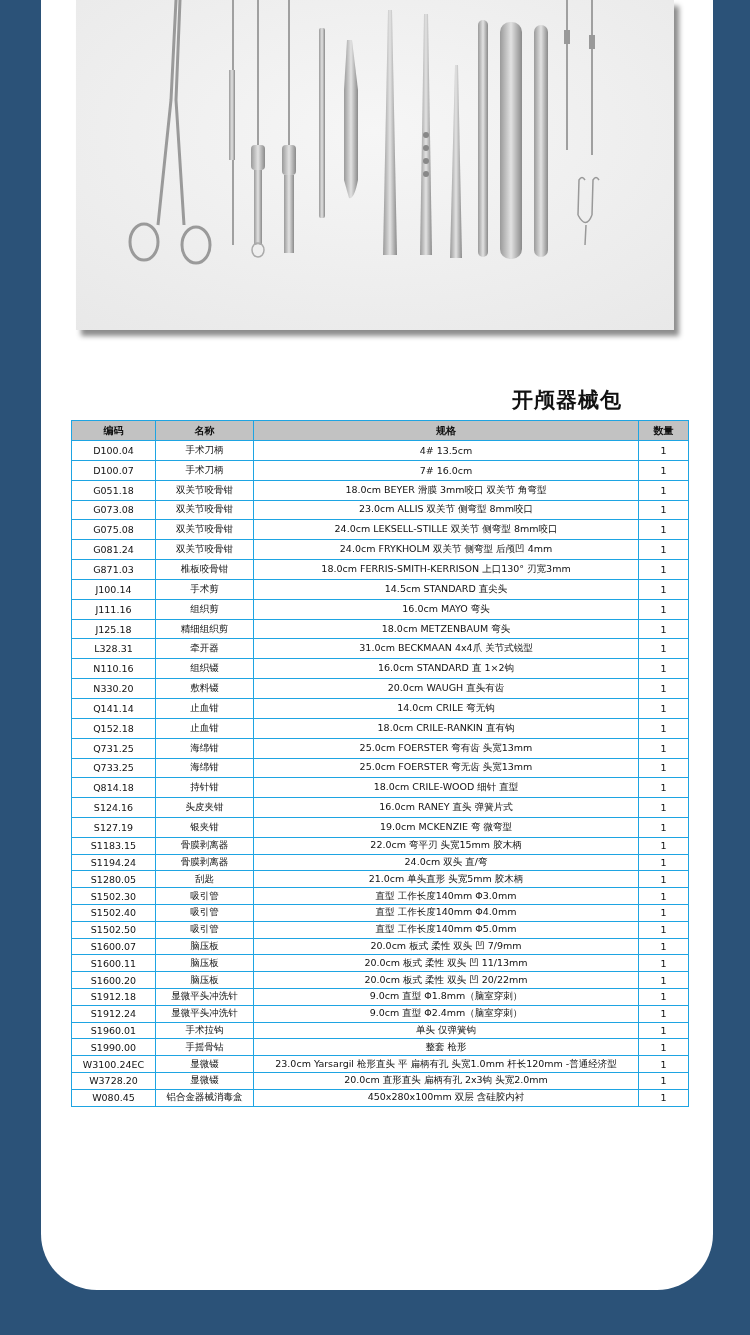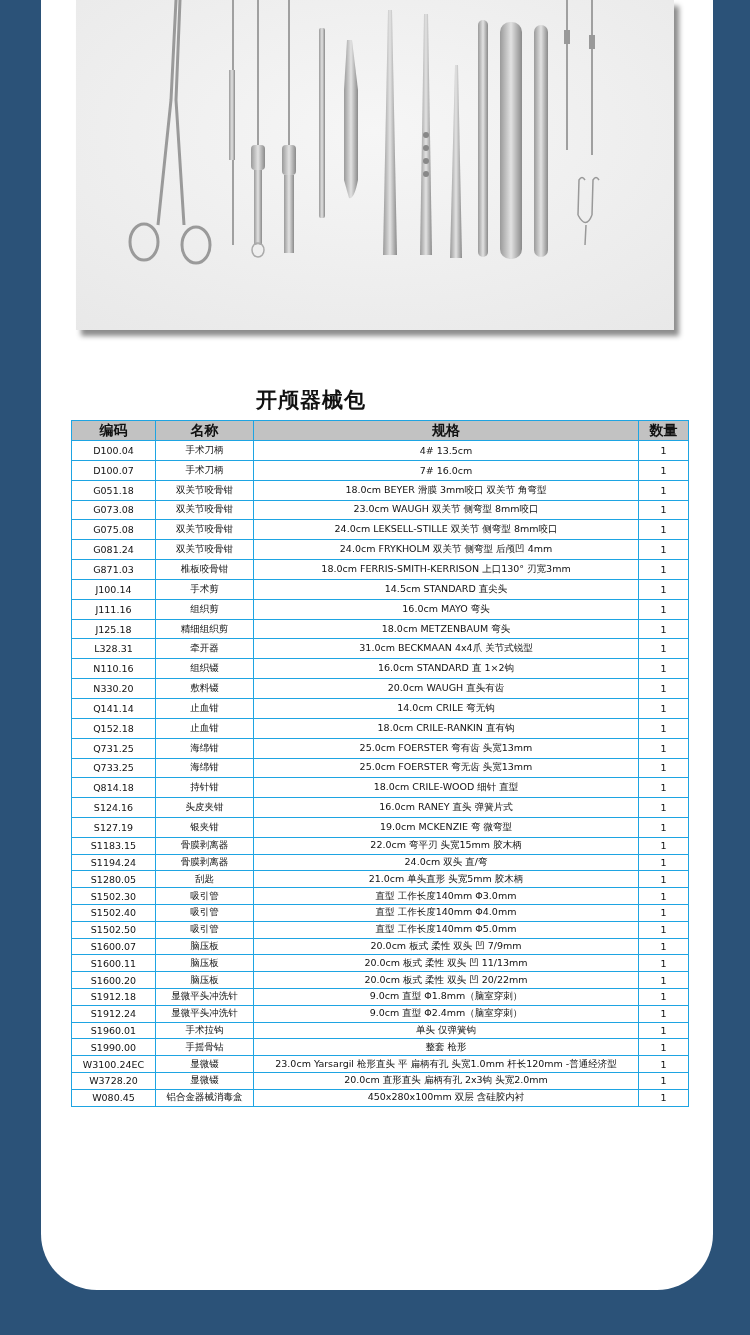--- a/index.html
+++ b/index.html
@@ -16,34 +16,34 @@
     }
     .photo-wrap {
       position: absolute; left: 76px; top: 0; width: 598px; height: 330px;
       background: #eeeeee;
       box-shadow: 5px 6px 5px rgba(0,0,0,0.45);
       overflow: hidden;
     }
     .photo-wrap svg { display: block; }
     .title {
       position: absolute; left: 0; width: 622px; top: 386px;
-      text-align: center; font-size: 21px; font-weight: bold; color: #111;
+      text-align: right; font-size: 21px; font-weight: bold; color: #111;
       letter-spacing: 1px;
     }
     table.spec {
       position: absolute; left: 71px; top: 420px; width: 617px;
       border-collapse: collapse; table-layout: fixed;
       font-size: 9.5px; color: #111;
     }
     table.spec th, table.spec td {
       border: 1px solid #1ea4e2; text-align: center; padding: 0;
       white-space: nowrap; overflow: hidden;
     }
     table.spec th {
-      background: #c2c2c2; font-size: 14px; font-weight: bold; height: 19px; margin-top: 24px;
+      background: #c2c2c2; font-size: 10px; font-weight: bold; height: 19px; margin-top: 24px;
     }
     table.spec tr.tall td { height: 18.85px; }
     table.spec tr.short td { height: 15.8px; }
   </style>
 </head>
 <body>
 
 <div class="card"></div>
 
 <div class="photo-wrap">
@@ -136,21 +136,21 @@
       </tr>
       <tr class="tall">
         <td>G051.18</td>
         <td>双关节咬骨钳</td>
         <td>18.0cm BEYER 滑膜 3mm咬口 双关节 角弯型</td>
         <td>1</td>
       </tr>
       <tr class="tall">
         <td>G073.08</td>
         <td>双关节咬骨钳</td>
-        <td>23.0cm WAUGH 双关节 侧弯型 8mm咬口</td>
+        <td>23.0cm ALLIS 双关节 侧弯型 8mm咬口</td>
         <td>1</td>
       </tr>
       <tr class="tall">
         <td>G075.08</td>
         <td>双关节咬骨钳</td>
         <td>24.0cm LEKSELL-STILLE 双关节 侧弯型 8mm咬口</td>
         <td>1</td>
       </tr>
       <tr class="tall">
         <td>G081.24</td>

